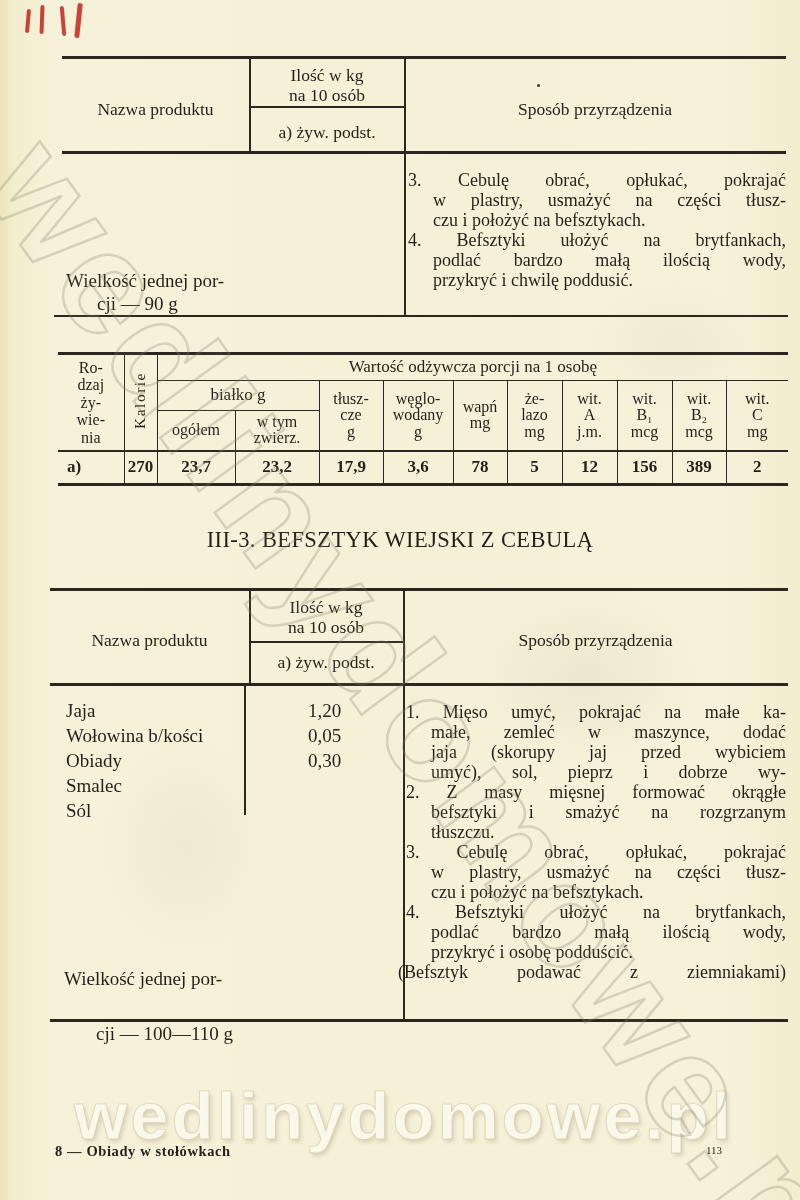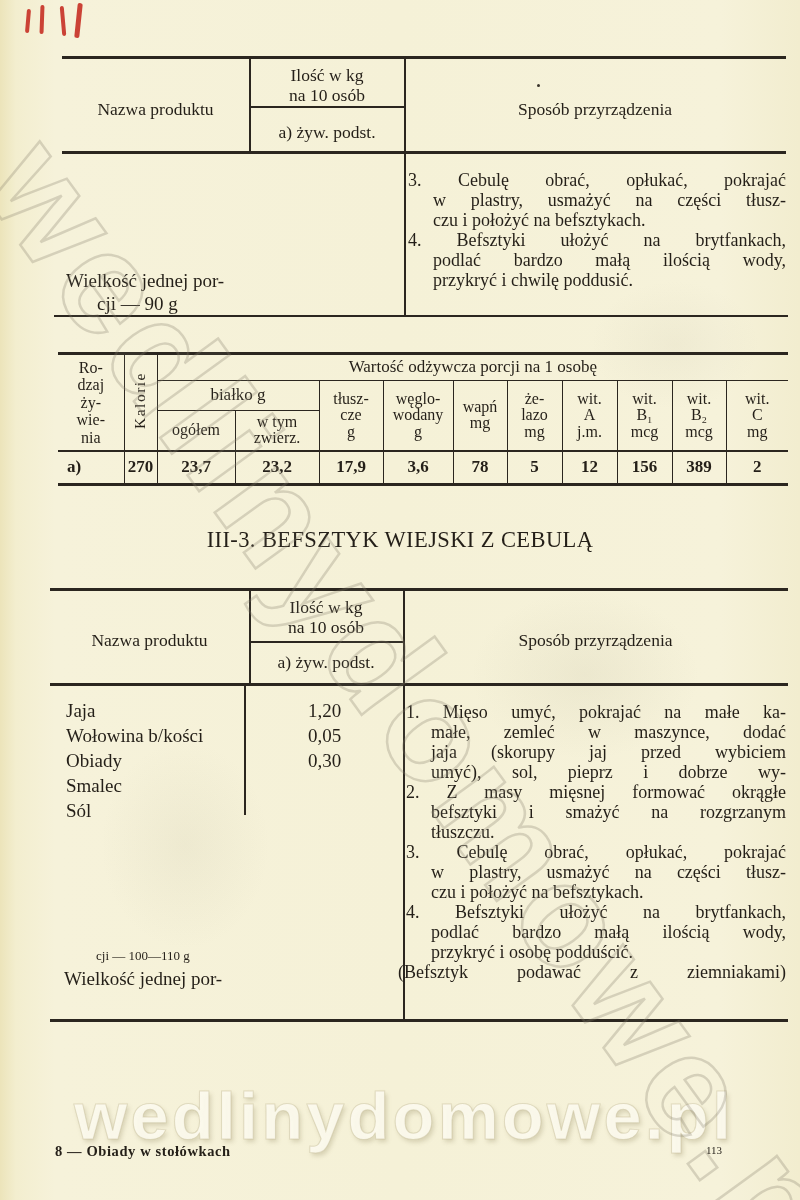--- a/index.html
+++ b/index.html
@@ -197,21 +197,21 @@
     <div class="sl j">3. Cebulę obrać, opłukać, pokrajać</div>
     <div class="sl j ind">w plastry, usmażyć na części tłusz-</div>
     <div class="sl ind">czu i położyć na befsztykach.</div>
     <div class="sl j">4. Befsztyki ułożyć na brytfankach,</div>
     <div class="sl j ind">podlać bardzo małą ilością wody,</div>
     <div class="sl ind">przykryć i osobę podduścić.</div>
     <div class="sl j note">(Befsztyk podawać z ziemniakami)</div>
   </div>
 
   <div class="txt" style="left:64px;top:968px;font-size:19px;">Wielkość jednej por-</div>
-  <div class="txt" style="left:96px;top:948px;font-size:13px;">cji — 100—110 g</div>
+  <div class="txt" style="left:96px;top:1023px;font-size:19px;">cji — 100—110 g</div>
 
   <div class="wm-diag">wedlinydomowe.pl</div>
   <div class="wm-bottom">wedlinydomowe.pl</div>
 
   <div class="txt" style="left:55px;top:1143px;font-size:14.5px;font-weight:bold;letter-spacing:0.6px;">8 — Obiady w stołówkach</div>
   <div class="txt" style="left:706px;top:1144px;font-size:11px;">113</div>
 
 </div>
 
 </body></html>

